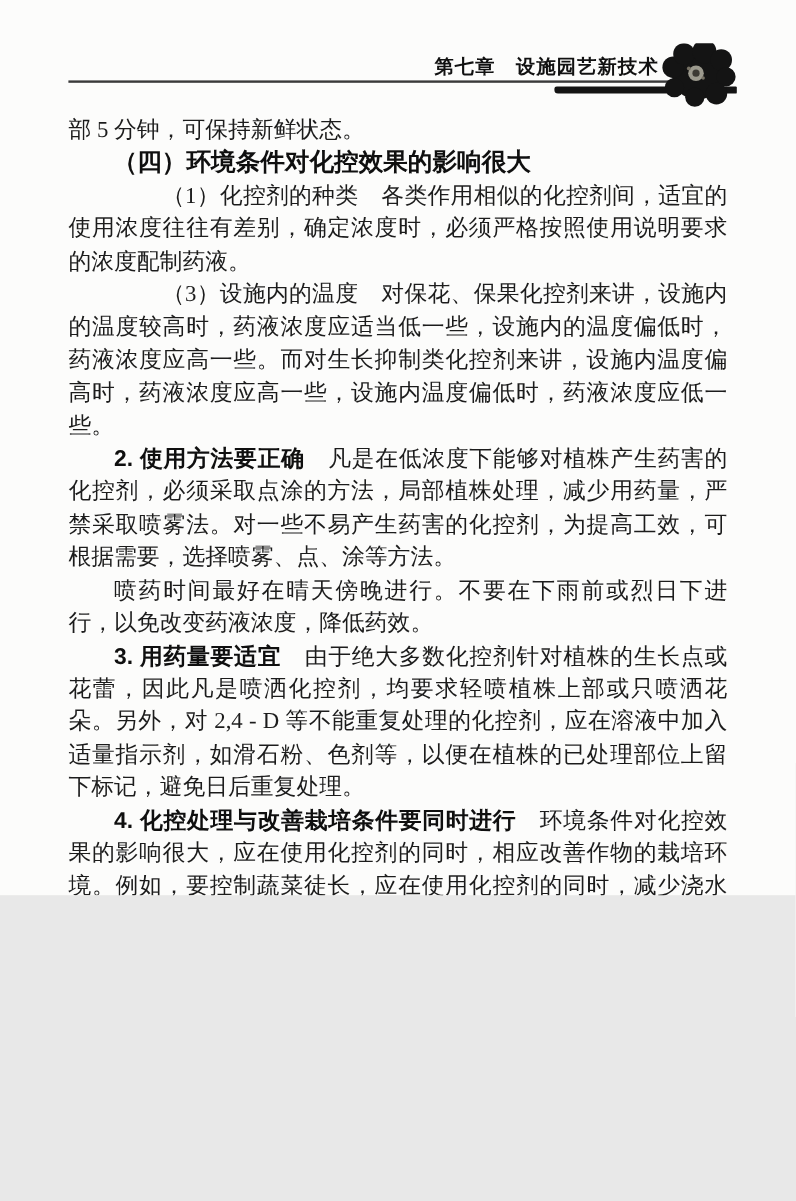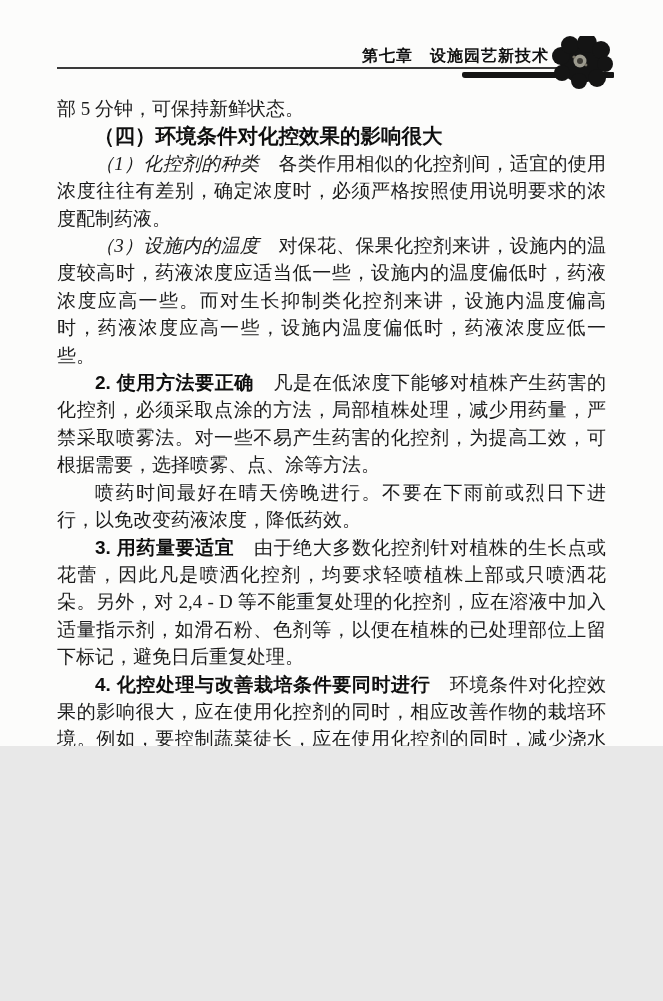--- a/index.html
+++ b/index.html
@@ -55,21 +55,21 @@
   .para{margin:0;text-indent:2em;}
   .para.continuation{text-indent:0;}
   .para.heading{
     font-family:"Liberation Sans", sans-serif;
     font-weight:bold;
     font-size:20.5px;
     color:#0f0f0f;
     text-indent:1.8em;
   }
   .lbl-bold{font-weight:bold;font-family:"Liberation Sans", sans-serif;color:#0f0f0f;}
-  .lbl-kai{font-style:italic;}
+  .lbl-kai{margin-left:40px;}
   
   .page-number{
     position:absolute;
     top:901px;left:518px;
     font-family:"DejaVu Sans Mono", monospace;
     font-size:15px;
     letter-spacing:3px;
     color:#222;
     white-space:nowrap;
     text-align:right;

